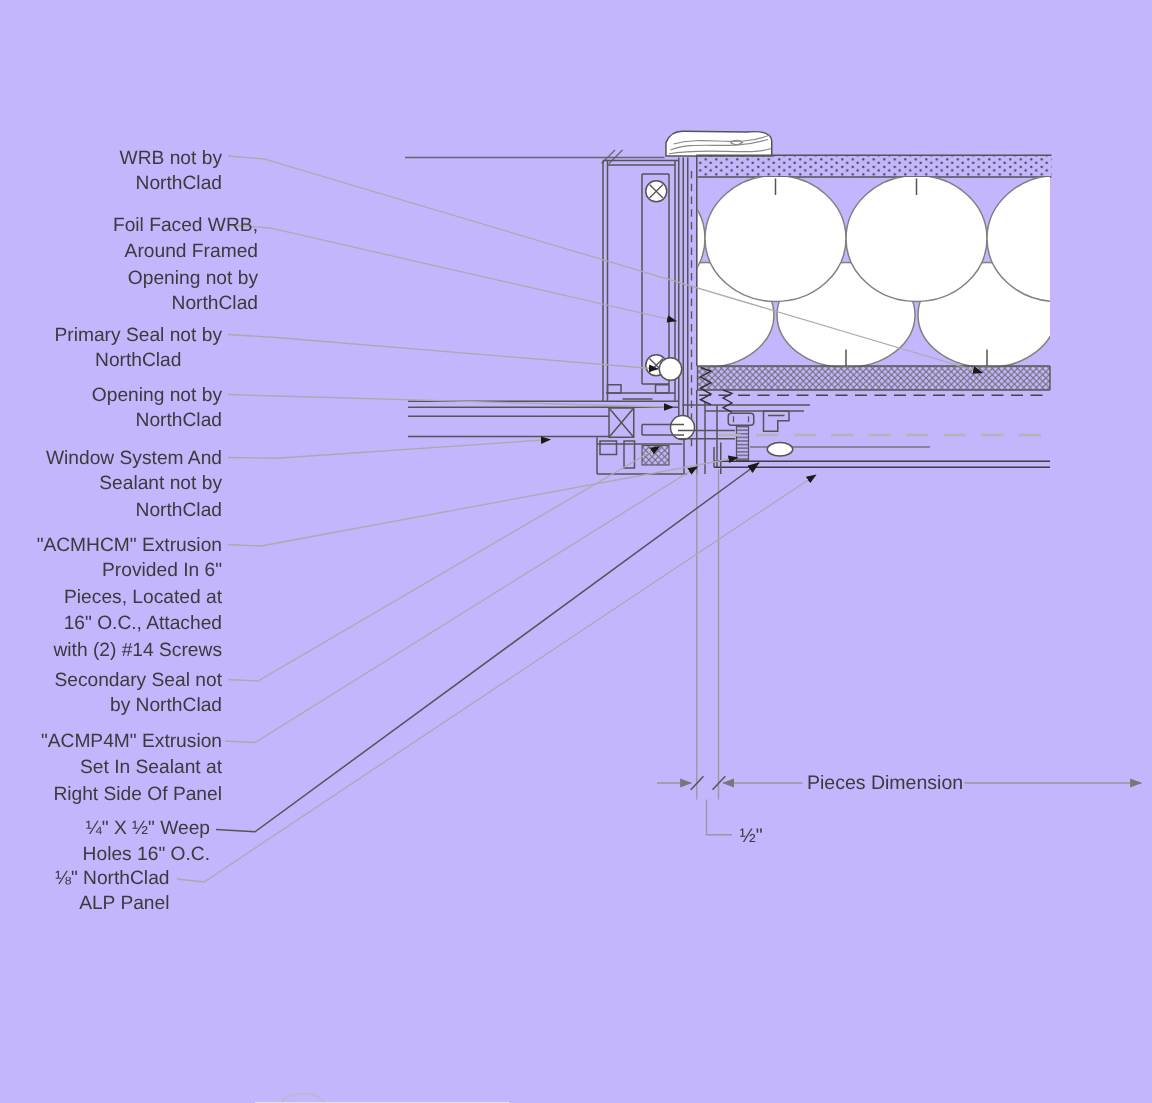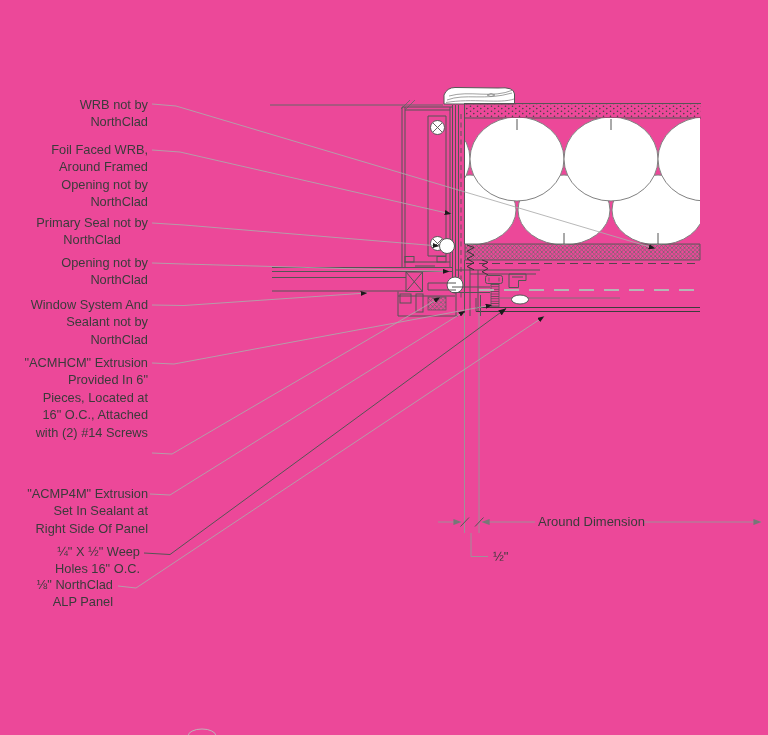--- a/index.html
+++ b/index.html
@@ -1,24 +1,24 @@
 <!DOCTYPE html>
 <html><head>
 <meta charset="utf-8">
 <style>
   html,body{margin:0;padding:0;background:#fff;}
-  .stage{position:relative;width:768px;height:735px;background:#ec4899;overflow:hidden;
+  .stage{position:relative;width:768px;height:735px;background:#c4b5fd;overflow:hidden;
          font-family:"Liberation Sans",sans-serif;}
   svg{position:absolute;left:0;top:0;}
   .callout{position:absolute;text-align:right;font-size:12.8px;line-height:17.4px;
            color:#3b3b3b;white-space:pre-line;}
   .dimlabel{position:absolute;font-size:13px;color:#3b3b3b;white-space:pre;}
   
   #c-wrb{right:620px;top:96px;}
-  #c-foil{right:620px;top:141px;margin-left:34px;}
+  #c-foil{right:596px;top:141px;margin-left:34px;}
   #c-primary{right:620px;top:214px;text-align:center;}
   #c-flashing{right:620px;top:254px;}
   #c-window{right:620px;top:296px;text-align:right;}
   #c-acmhcm{right:620px;top:354px;}
   #c-secondary{right:620px;top:444px;}
   #c-acmp4m{right:620px;top:485px;}
   #c-weep{right:628px;top:543px;}
   #c-alp{right:655px;top:576px;}
   #d-panel{left:538px;top:514px;}
   #d-half{left:493px;top:549px;}
@@ -165,24 +165,26 @@
   <div class="callout" id="c-flashing">Opening not by
 NorthClad</div>
   <div class="callout" id="c-window">Window System And
 Sealant not by
 NorthClad</div>
   <div class="callout" id="c-acmhcm">"ACMHCM" Extrusion
 Provided In 6"
 Pieces, Located at
 16" O.C., Attached
 with (2) #14 Screws</div>
+  <div class="callout" id="c-secondary">Secondary Seal not
+by NorthClad</div>
   <div class="callout" id="c-acmp4m">"ACMP4M" Extrusion
 Set In Sealant at
 Right Side Of Panel</div>
   <div class="callout" id="c-weep">¼" X ½" Weep
 Holes 16" O.C.</div>
   <div class="callout" id="c-alp">⅛" NorthClad
 ALP Panel</div>
 
-  <div class="dimlabel" id="d-panel">Around Dimension</div>
+  <div class="dimlabel" id="d-panel">Pieces Dimension</div>
   <div class="dimlabel" id="d-half">½"</div>
 
 </div>
 
 </body></html>

